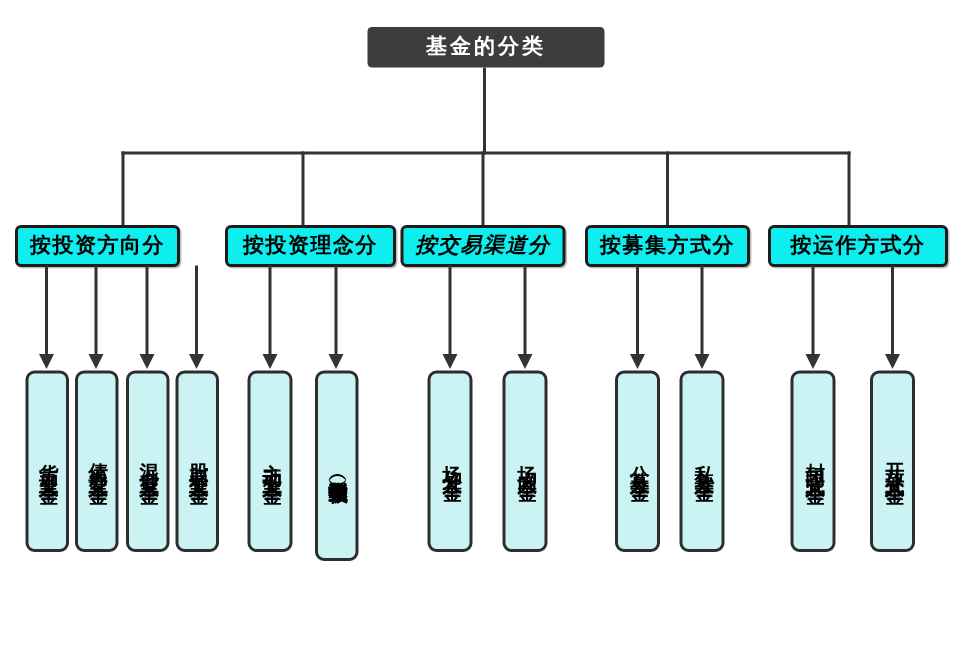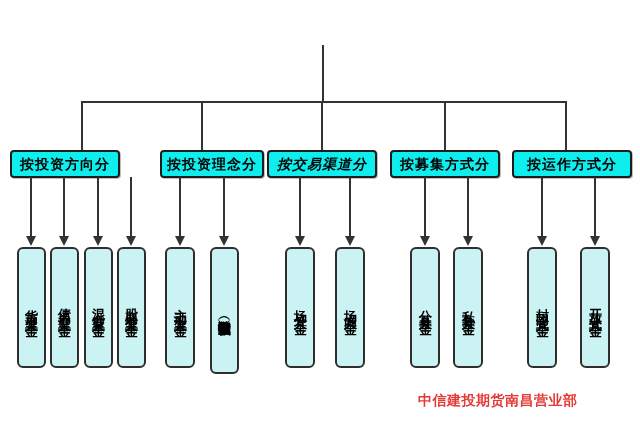--- a/index.html
+++ b/index.html
@@ -52,20 +52,21 @@
 
   .watermark {
     position: absolute; left: 418px; top: 392px;
     color: #e53935; font-size: 14px; font-weight: bold; letter-spacing: 0.5px;
   }
 </style>
 </head>
 <body>
 
 <div class="stage">
+  <div class="root-box">基金的分类</div>
   <div id="tree-layer">
       <div class="v-line" style="left: 322px; top: 45px; height: 58px;"></div>
       <div class="h-line" style="left: 81px; top: 101px; width: 486px;"></div>
       <div class="v-line" style="left: 81px; top: 101px; height: 49px;"></div>
       <div class="category-box" style="left: 10px; width: 110px;">按投资方向分</div>
       <div class="v-line" style="left: 30px; top: 177px; height: 59px;"></div>
       <div class="arrow-head" style="left: 26px; top: 236px;"></div>
       <div class="child-box" style="left: 16.5px; width: 29px; height: 121px;">
         <div class="child-label" style="letter-spacing: 4px;">货币型基金</div>
       </div>
@@ -78,21 +79,21 @@
       <div class="arrow-head" style="left: 93px; top: 236px;"></div>
       <div class="child-box" style="left: 83.5px; width: 29px; height: 121px;">
         <div class="child-label" style="letter-spacing: 4px;">混合型基金</div>
       </div>
       <div class="v-line" style="left: 130px; top: 177px; height: 59px;"></div>
       <div class="arrow-head" style="left: 126px; top: 236px;"></div>
       <div class="child-box" style="left: 116.5px; width: 29px; height: 121px;">
         <div class="child-label" style="letter-spacing: 4px;">股票型基金</div>
       </div>
       <div class="v-line" style="left: 201px; top: 101px; height: 49px;"></div>
-      <div class="category-box" style="left: 160px; width: 104px;">按投资理念分</div>
+      <div class="category-box" style="left: 150px; width: 114px;">按投资理念分</div>
       <div class="v-line" style="left: 179px; top: 177px; height: 59px;"></div>
       <div class="arrow-head" style="left: 175px; top: 236px;"></div>
       <div class="child-box" style="left: 165px; width: 30px; height: 121px;">
         <div class="child-label" style="letter-spacing: 4px;">主动型基金</div>
       </div>
       <div class="v-line" style="left: 223px; top: 177px; height: 59px;"></div>
       <div class="arrow-head" style="left: 219px; top: 236px;"></div>
       <div class="child-box" style="left: 209.5px; width: 29px; height: 127px;">
         <div class="child-label" style="letter-spacing: 0px;">被动型（指数）基金</div>
       </div>
@@ -126,14 +127,13 @@
       <div class="arrow-head" style="left: 537px; top: 236px;"></div>
       <div class="child-box" style="left: 527px; width: 30px; height: 121px;">
         <div class="child-label" style="letter-spacing: 4px;">封闭式基金</div>
       </div>
       <div class="v-line" style="left: 594px; top: 177px; height: 59px;"></div>
       <div class="arrow-head" style="left: 590px; top: 236px;"></div>
       <div class="child-box" style="left: 580px; width: 30px; height: 121px;">
         <div class="child-label" style="letter-spacing: 4px;">开放式基金</div>
       </div>
     </div>
-  <div class="watermark">中信建投期货南昌营业部</div>
 </div>
 
 </body></html>

